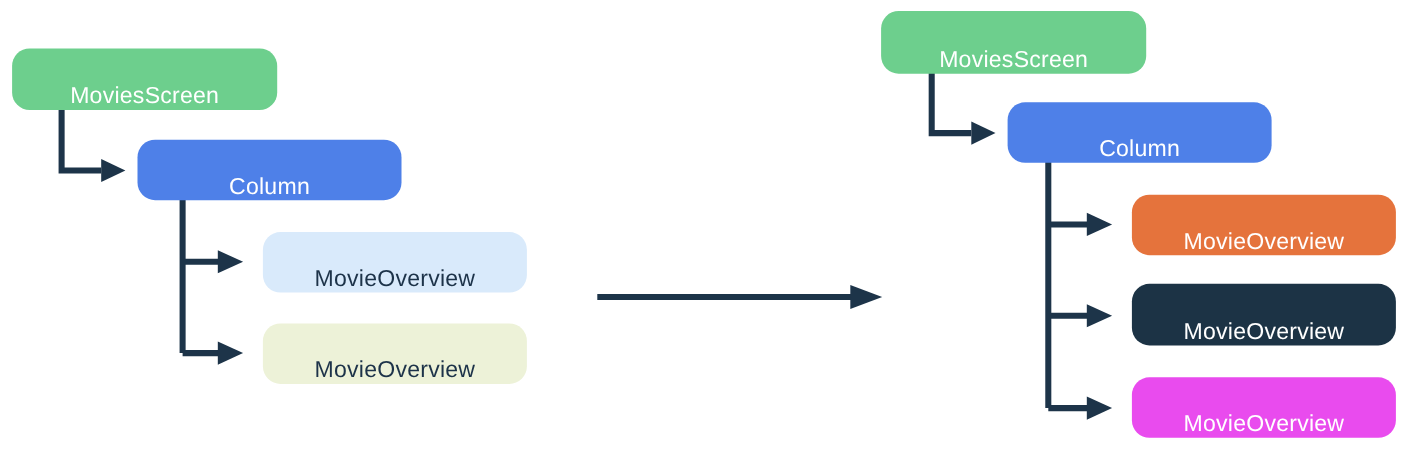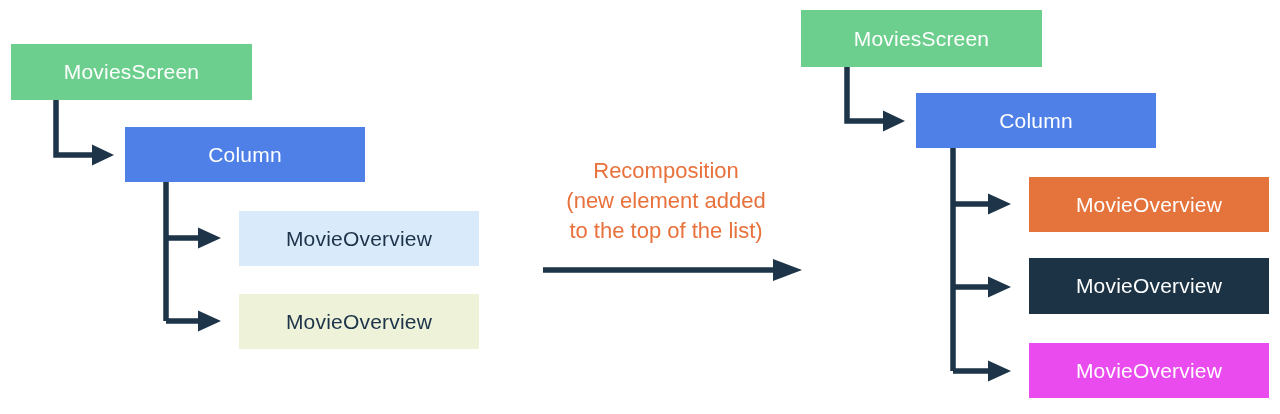--- a/index.html
+++ b/index.html
@@ -18,23 +18,23 @@
   .connectors {
     position: absolute;
     inset: 0;
     z-index: 0;
     pointer-events: none;
   }
   .node {
     position: absolute;
     z-index: 1;
     display: flex;
-    align-items: center;
+    align-items: flex-end;
     justify-content: center;
-    border-radius: 0;
+    border-radius: 16px;
     font-size: 21px;
     font-weight: 500;
     letter-spacing: 0.2px;
     white-space: nowrap;
   }
   .caption {
     position: absolute;
     z-index: 1;
     left: 666px;
     top: 156px;
@@ -101,25 +101,20 @@
   </div>
 
   <div class="node n-before-c0" style="background-color: rgb(217, 234, 251); color: rgb(29, 51, 73);">
     <span>MovieOverview</span>
   </div>
 
   <div class="node n-before-c1" style="background-color: rgb(237, 242, 216); color: rgb(29, 51, 73);">
     <span>MovieOverview</span>
   </div>
 
-  <div class="caption" style="color: rgb(232, 113, 60);">
-    <div>Recomposition</div>
-    <div>(new element added</div>
-    <div>to the top of the list)</div>
-  </div>
 
   <div class="node n-after-root" style="background-color: rgb(109, 207, 141); color: rgb(255, 255, 255);">
     <span>MoviesScreen</span>
   </div>
 
   <div class="node n-after-column" style="background-color: rgb(78, 128, 232); color: rgb(255, 255, 255);">
     <span>Column</span>
   </div>
 
   <div class="node n-after-c0" style="background-color: rgb(229, 115, 60); color: rgb(255, 255, 255);">

